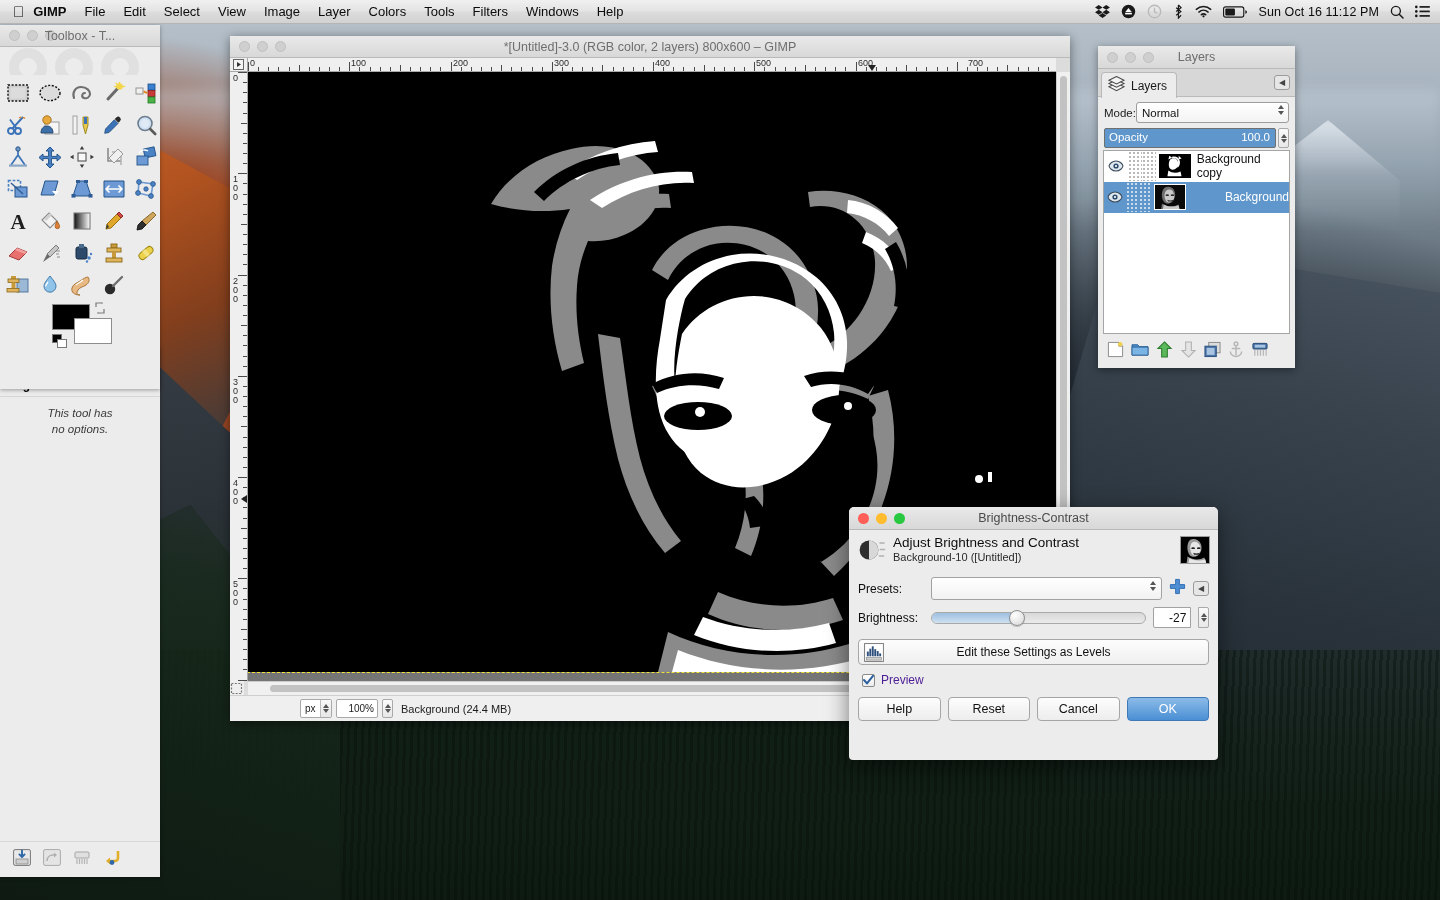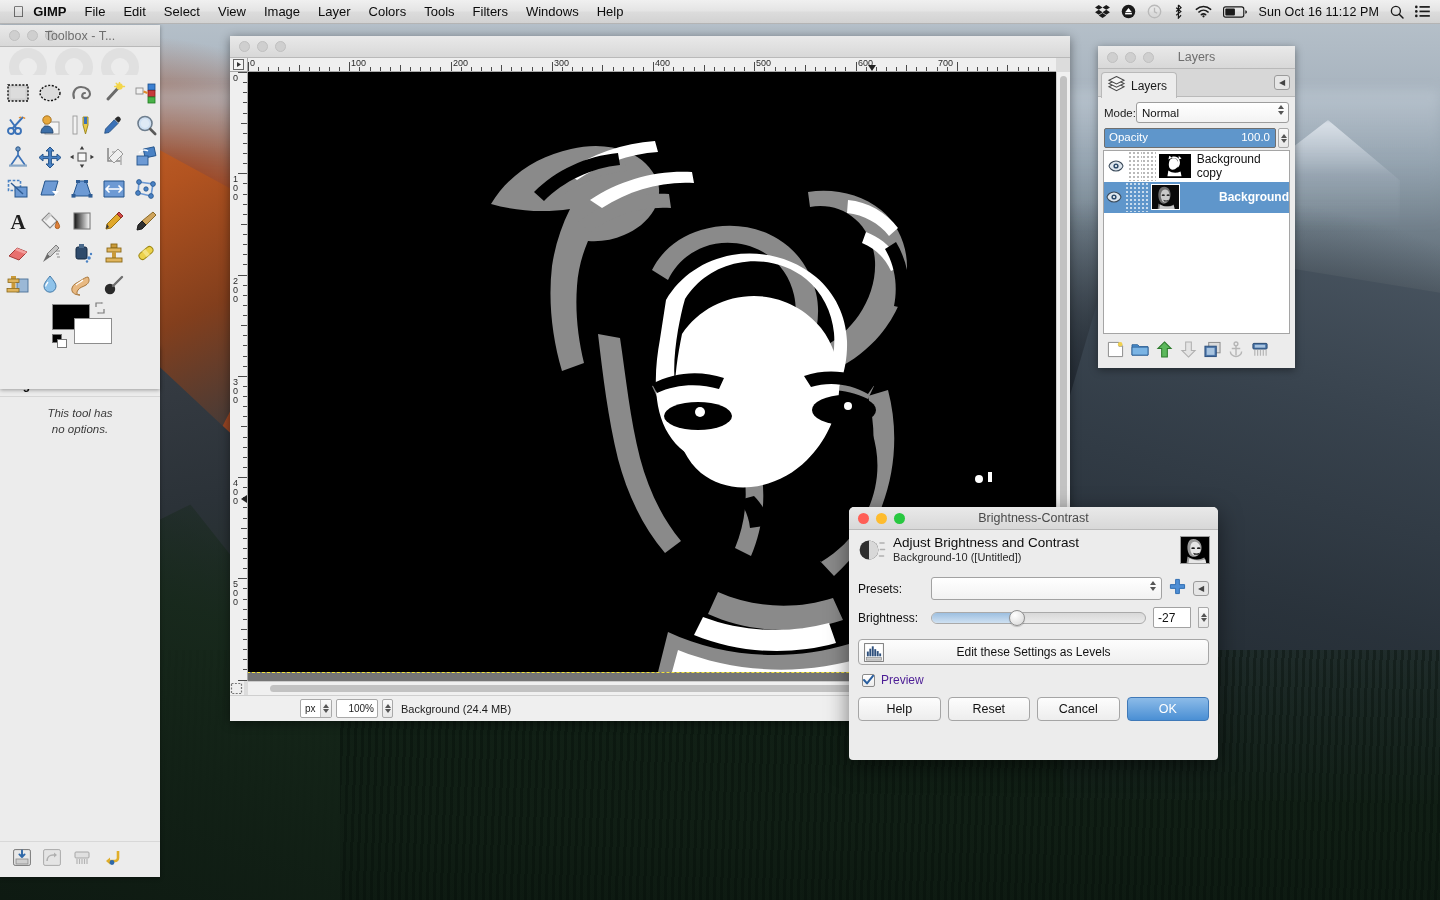--- a/index.html
+++ b/index.html
@@ -279,21 +279,21 @@
     background-size:4px 4px;
   }
   .layerrow.sel .dots1, .layerrow.sel .dots2 {
     background-image: radial-gradient(circle, #c9dcee 1px, transparent 1px);
   }
   .layerrow .thumb {
     width:34px; height:26px; margin:0 5px 0 2px; background:#000;
     border:1px solid #fff; position:relative; overflow:hidden;
   }
   .layerrow .name { font-size:12px; color:#111; }
-  .layerrow.sel .name { color:#fff; font-weight:bold;padding-left:34px; }
+  .layerrow.sel .name { color:#fff; font-weight:normal;padding-left:34px; }
   .layerbtns {
     height:34px; display:flex; align-items:center; gap:7px; padding-left:9px;
   }
 
   
   #bcdialog {
     position:absolute; left:849px; top:507px; width:369px; height:253px;
     background:#ececec; border-radius:5px 5px 4px 4px;
     box-shadow:0 6px 22px rgba(0,0,0,.5);
     z-index:200; overflow:hidden;
@@ -323,21 +323,21 @@
     position:absolute; left:0; top:0; bottom:0; border-radius:6px 0 0 6px;
     background:linear-gradient(to bottom,#9dbfe0,#cfe1f2);
   }
   .slidetrack .knob {
     position:absolute; top:-3px; width:16px; height:16px; border-radius:50%;
     background:radial-gradient(circle at 35% 30%, #ffffff, #e2e2e2 70%, #c8c8c8);
     border:1px solid #8f8f8f; box-shadow:0 1px 1px rgba(0,0,0,.2);
   }
   .numbox {
     width:38px; height:21px; border:1px solid #a2a2a2; border-radius:2px 0 0 2px;
-    background:#fff; display:flex; align-items:center; padding-left:4px;
+    background:#fff; display:flex; align-items:center; padding-left:15px;
     font-size:12px; color:#111;
   }
   .levelsbtn {
     margin:9px 9px 0 9px; height:26px; border:1px solid #a6a6a6; border-radius:4px;
     background:linear-gradient(to bottom,#fdfdfd,#efefef);
     display:flex; align-items:center; position:relative;
     font-size:12px; color:#111;
   }
   .levelsbtn .ico { position:absolute; left:5px; top:3px; }
   .levelsbtn .cap { flex:1; text-align:center; }
@@ -826,20 +826,21 @@
   </div>
 </div>
 
 <div id="imagewin">
   <div class="macbar inactive">
     <span class="dots">
       <span class="dot"></span>
       <span class="dot"></span>
       <span class="dot"></span>
     </span>
+    <span class="title">*[Untitled]-3.0 (RGB color, 2 layers) 800x600 – GIMP</span>
   </div>
 
   <div class="body">
     <div id="rulercorner">
       <svg width="11" height="11" viewBox="0 0 11 11">
           <rect x="0.5" y="0.5" width="10" height="10" fill="#f4f4f4" stroke="#666" stroke-width="1"></rect>
           <path d="M4 3l4 2.5L4 8z" fill="#333"></path>
         </svg>
     </div>
 
@@ -915,21 +916,21 @@
         <i class="rtick" style="left: 618px; width: 1px; bottom: 0px; height: 4px;"></i>
         <i class="rtick" style="left: 628px; width: 1px; bottom: 0px; height: 4px;"></i>
         <i class="rtick" style="left: 638px; width: 1px; bottom: 0px; height: 4px;"></i>
         <i class="rtick" style="left: 648px; width: 1px; bottom: 0px; height: 4px;"></i>
         <i class="rtick" style="left: 658px; width: 1px; bottom: 0px; height: 6px;"></i>
         <i class="rtick" style="left: 668px; width: 1px; bottom: 0px; height: 4px;"></i>
         <i class="rtick" style="left: 678px; width: 1px; bottom: 0px; height: 4px;"></i>
         <i class="rtick" style="left: 689px; width: 1px; bottom: 0px; height: 4px;"></i>
         <i class="rtick" style="left: 699px; width: 1px; bottom: 0px; height: 4px;"></i>
         <i class="rtick" style="left: 709px; width: 1px; bottom: 0px; height: 9px;"></i>
-        <span class="rlabel" style="left: 690px; top: 1px;">700</span>
+        <span class="rlabel" style="left: 720px; top: 1px;">700</span>
         <i class="rtick" style="left: 719px; width: 1px; bottom: 0px; height: 4px;"></i>
         <i class="rtick" style="left: 729px; width: 1px; bottom: 0px; height: 4px;"></i>
         <i class="rtick" style="left: 739px; width: 1px; bottom: 0px; height: 4px;"></i>
         <i class="rtick" style="left: 749px; width: 1px; bottom: 0px; height: 4px;"></i>
         <i class="rtick" style="left: 759px; width: 1px; bottom: 0px; height: 6px;"></i>
         <i class="rtick" style="left: 770px; width: 1px; bottom: 0px; height: 4px;"></i>
         <i class="rtick" style="left: 780px; width: 1px; bottom: 0px; height: 4px;"></i>
         <i class="rtick" style="left: 790px; width: 1px; bottom: 0px; height: 4px;"></i>
         <i class="rtick" style="left: 800px; width: 1px; bottom: 0px; height: 4px;"></i>
         <span style="position: absolute; left: 620px; bottom: 0px; width: 0px; height: 0px; border-left: 4px solid transparent; border-right: 4px solid transparent; border-top: 6px solid rgb(34, 34, 34);"></span>

